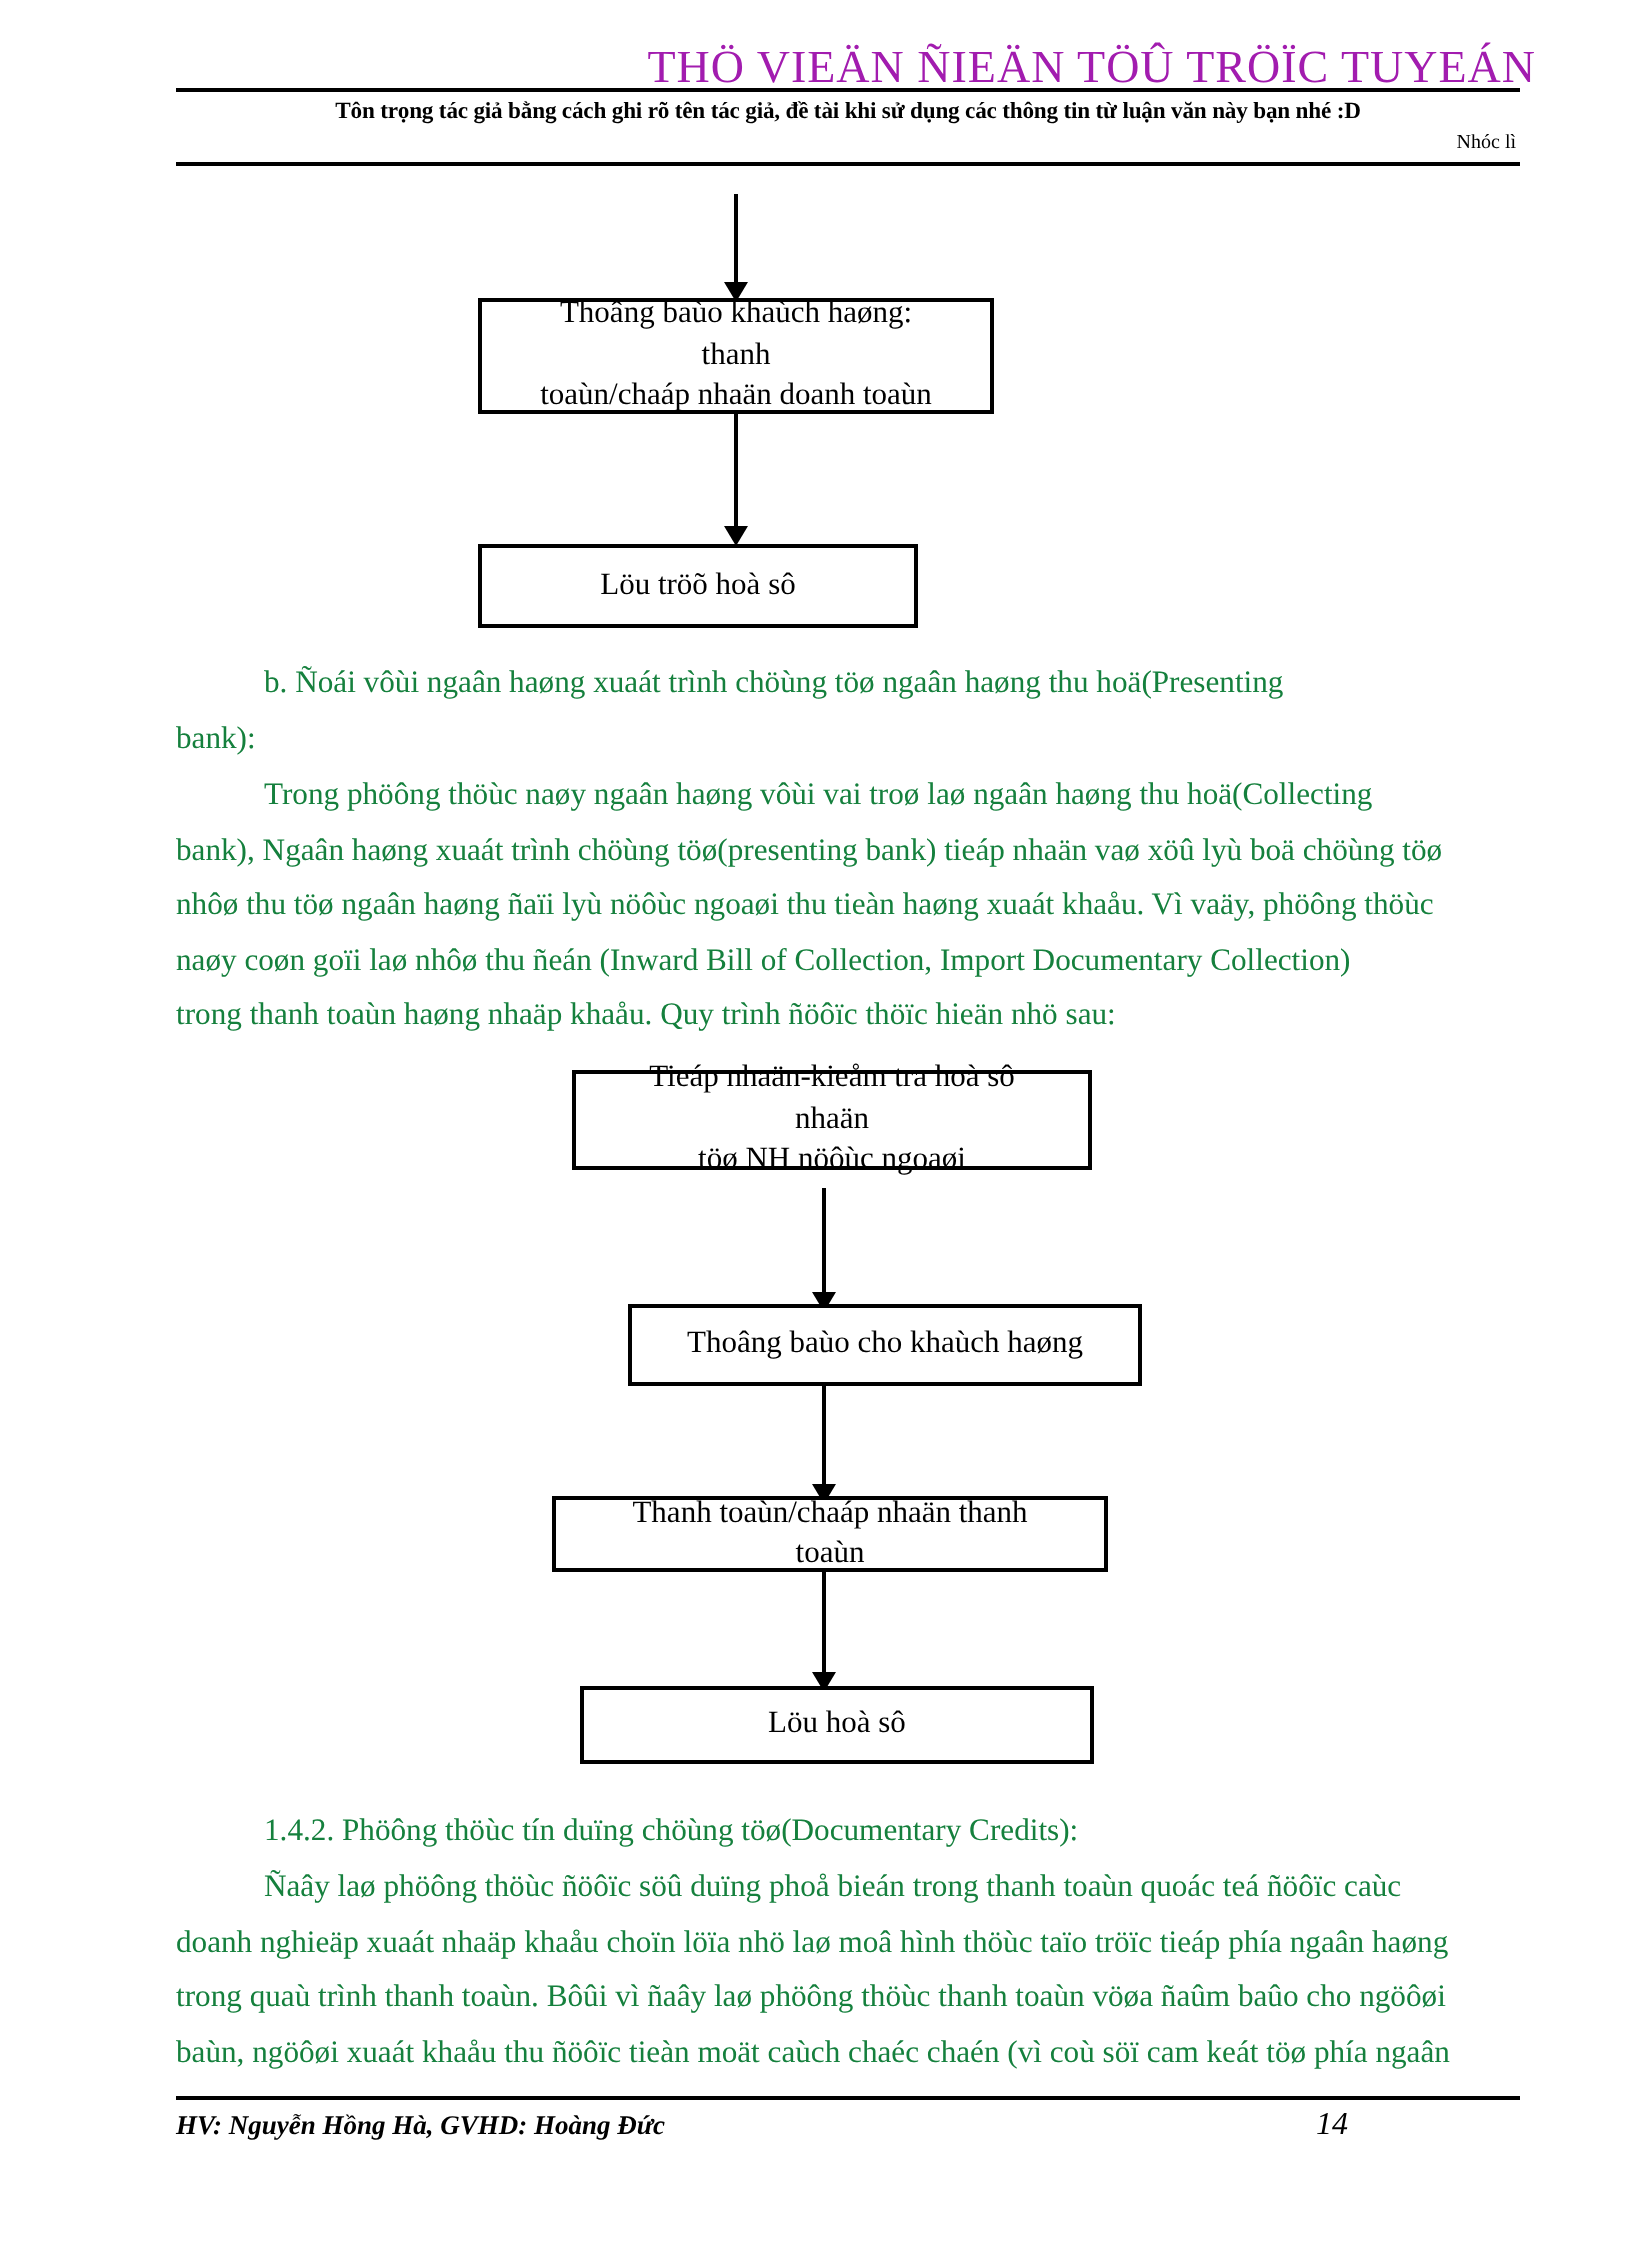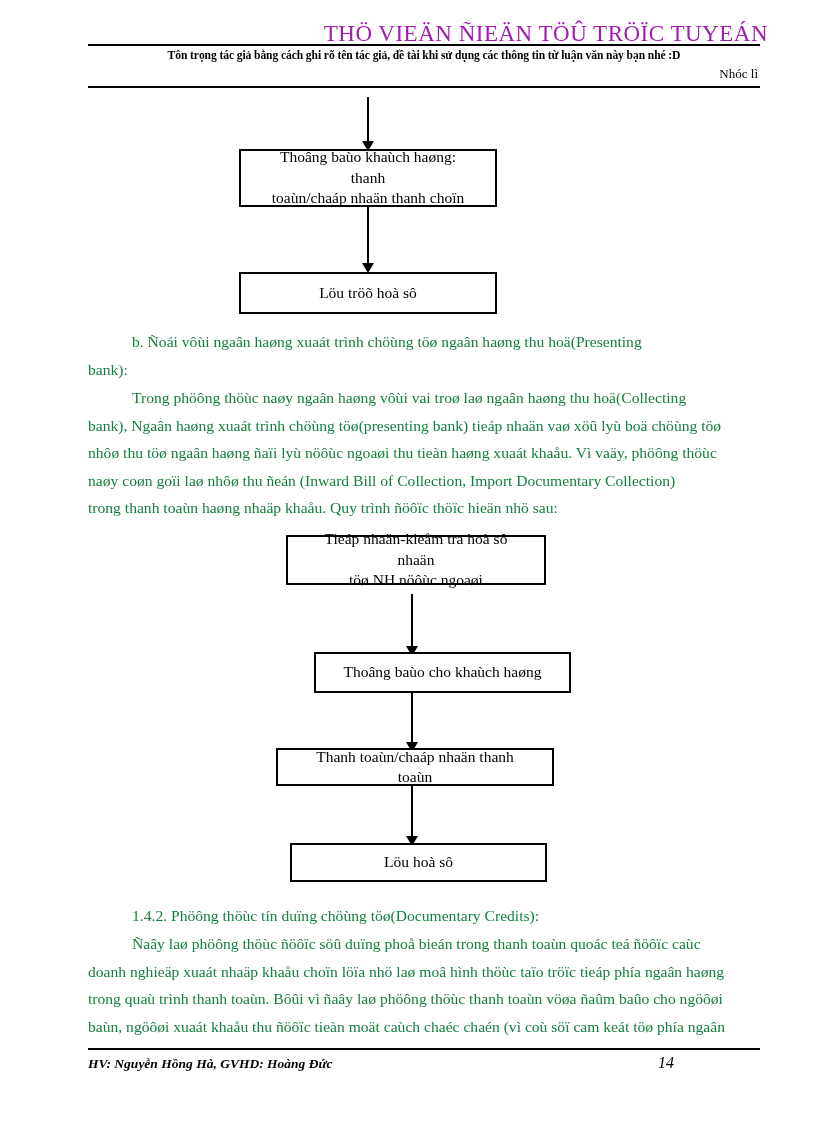--- a/index.html
+++ b/index.html
@@ -47,21 +47,21 @@
   }
   .hdr-note {
     font-size: 11.6px;
     font-weight: bold;
     text-align: center;
     line-height: 1.25;
     padding-top: 3px;
     letter-spacing: -0.1px;
   }
   .hdr-sign {
-    font-size: 13px;
+    font-size: 10px;
     text-align: right;
     padding-top: 2px;
     padding-right: 2px;
   }
   .hdr-rule-bottom {
     border-top: 2.2px solid #000;
     margin-top: 4px;
   }
 
   
@@ -142,28 +142,28 @@
   </div>
 
   <div class="flow" style="left:0; top:0; width:816px; height:320px;">
 
     <div class="connector" style="left:367px; top:97px; height:48px;"></div>
     <div class="arrowhead" style="left:362px; top:141px;"></div>
 
     <div class="fbox" style="left:239px; top:149px; width:258px; height:58px;">
       <span>
         <span>Thoâng baùo khaùch haøng: thanh</span>
-        <span>toaùn/chaáp nhaän thanh choïn</span>
+        <span>toaùn/chaáp nhaän doanh toaùn</span>
       </span>
     </div>
 
     <div class="connector" style="left:367px; top:207px; height:58px;"></div>
     <div class="arrowhead" style="left:362px; top:263px;"></div>
 
-    <div class="fbox" style="left:239px; top:272px; width:258px; height:42px;text-align:center;">
+    <div class="fbox" style="left:239px; top:272px; width:220px; height:42px;text-align:center;">
       <span>
         <span>Löu tröõ hoà sô</span>
       </span>
     </div>
   </div>
 
   <div class="para" style="left:88px; top:328px; width:674px;">
     <div style="text-align:justify;">
       <span class="indent"></span><span>b. Ñoái vôùi ngaân haøng xuaát trình chöùng töø ngaân haøng thu hoä(Presenting</span>
     </div>

